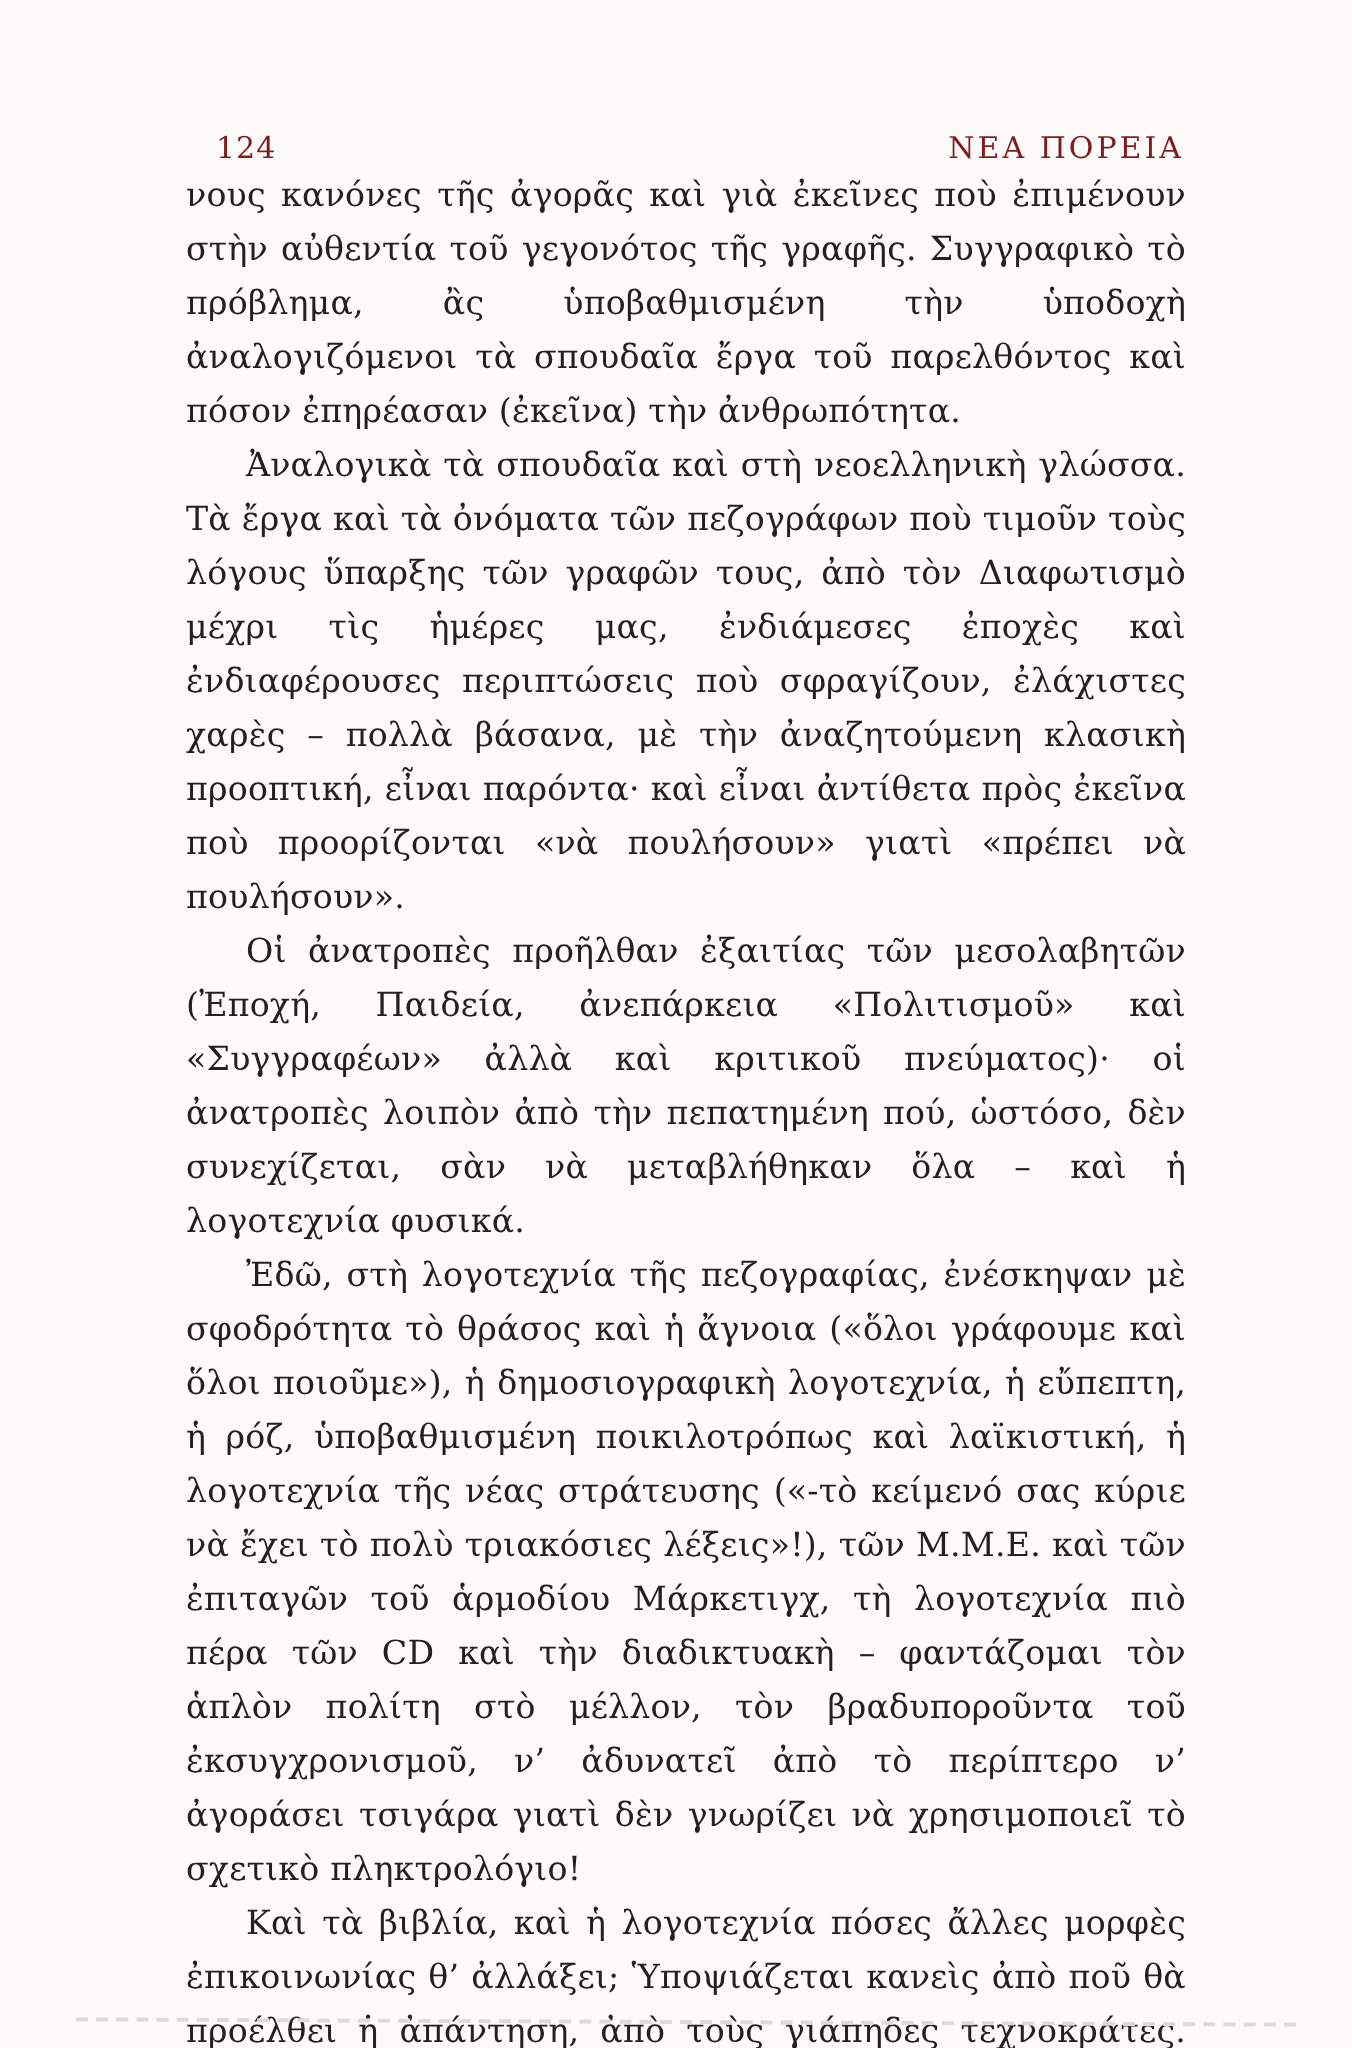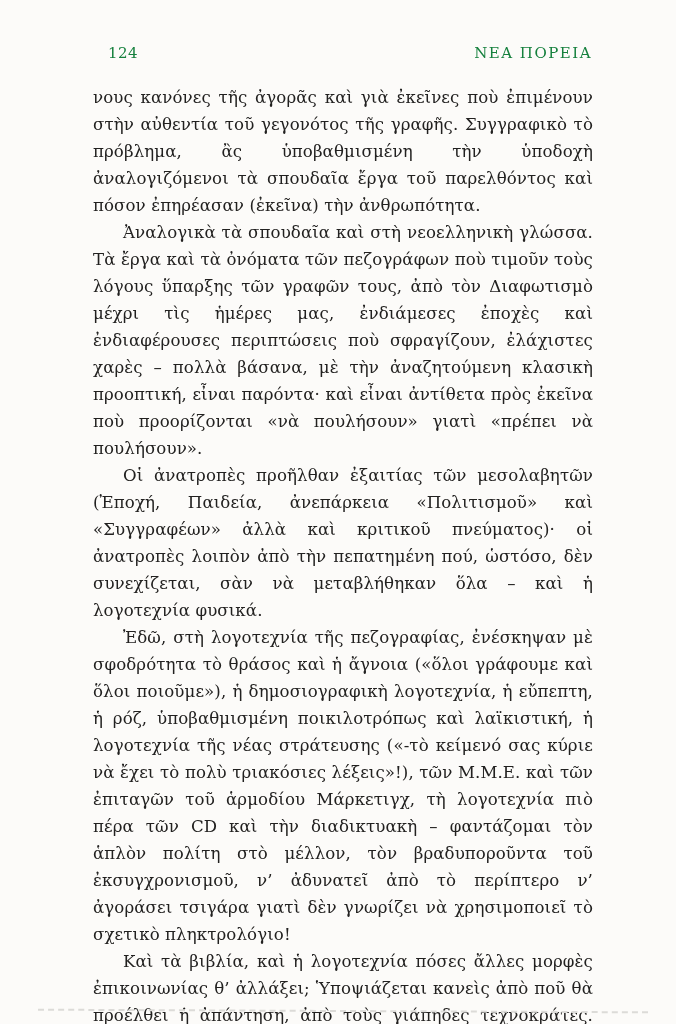--- a/index.html
+++ b/index.html
@@ -19,28 +19,29 @@
   }
   .running-head {
     position: absolute;
     top: 44px;
     left: 108px;
     right: 84px;
     display: flex;
     justify-content: space-between;
     align-items: baseline;
     font-size: 15px;
-    color: #15803d;
+    color: #7f1d1d;
   }
   .running-head .folio {
     letter-spacing: 0.5px;
   }
   .running-head .journal {
     letter-spacing: 1.5px;
     font-variant: normal;
+    margin-top: 21px;
   }
   .text-block {
     position: absolute;
     top: 84px;
     left: 93px;
     width: 500px;
     font-size: 16.6px;
     line-height: 27px;
     text-align: justify;
     text-justify: inter-word;

